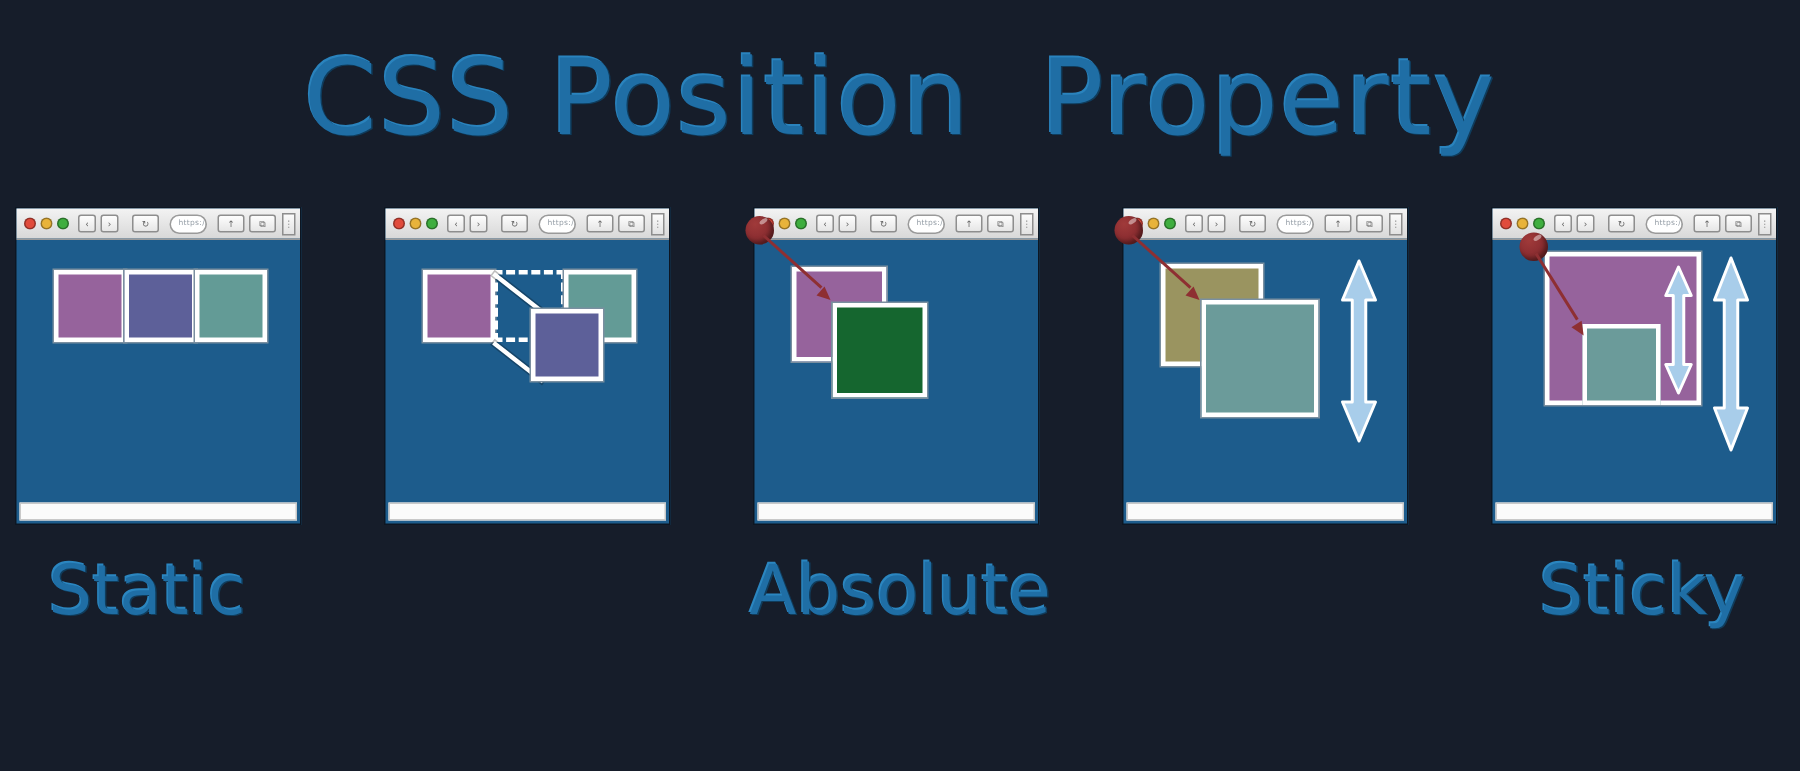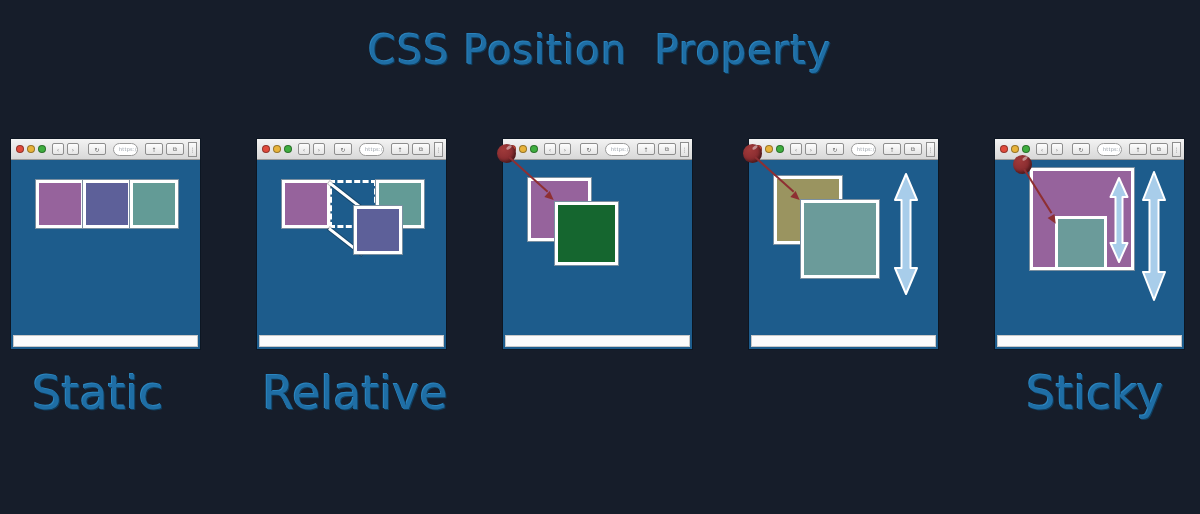--- a/index.html
+++ b/index.html
@@ -16,21 +16,21 @@
   }
 
   
   .page-title {
     position: absolute;
     top: 30px;
     left: 0;
     width: 1200px;
     text-align: center;
     font-family: "DejaVu Sans", sans-serif;
-    font-size: 40px;
+    font-size: 70px;
     font-weight: 400;
     letter-spacing: 1px;
     color: #1f6ea5;
     text-shadow: 1px 1px 0 #0f3c5c, -1px -1px 0 #2a83bd;
     white-space: pre;
     line-height: 1;
   }
 
   
   .panels {
@@ -429,15 +429,15 @@
       <div class="arrow-head" style="left:56px; top:73px; transform:rotate(58deg);"></div>
 
       <div class="statusbar"></div>
     </div>
   </div>
 
 </div>
 
 <div class="captions">
   <div class="caption c0">Static</div>
-  <div class="caption c1">Relative</div>
+  <div class="caption c2">Absolute</div>
   <div class="caption c4">Sticky</div>
 </div>
 
 </body></html>

